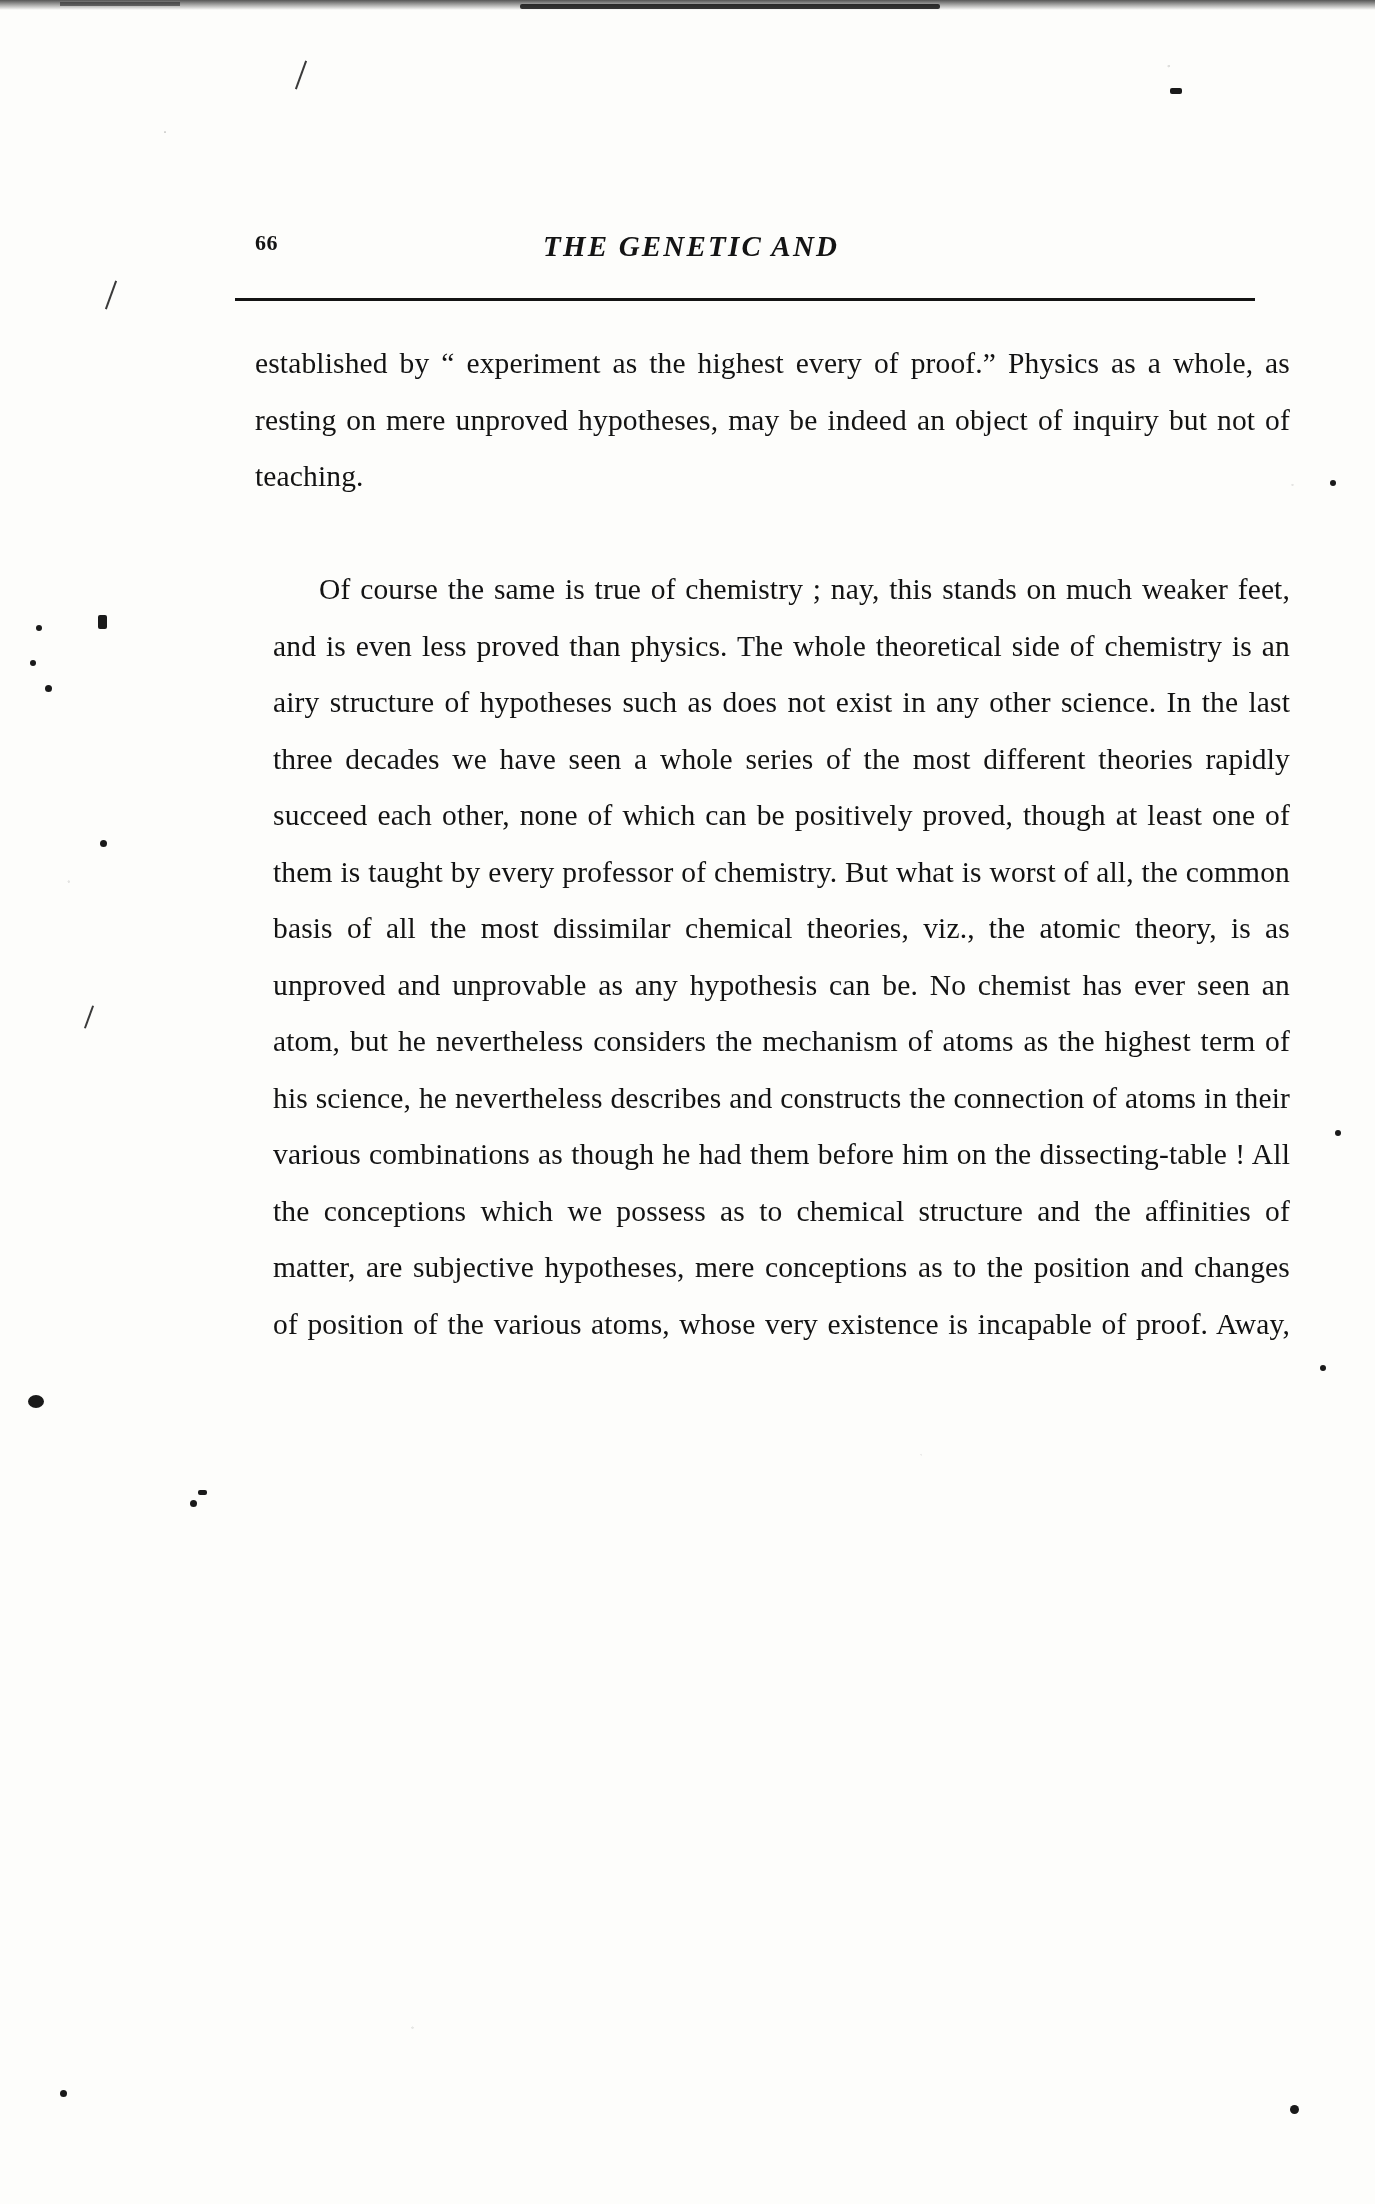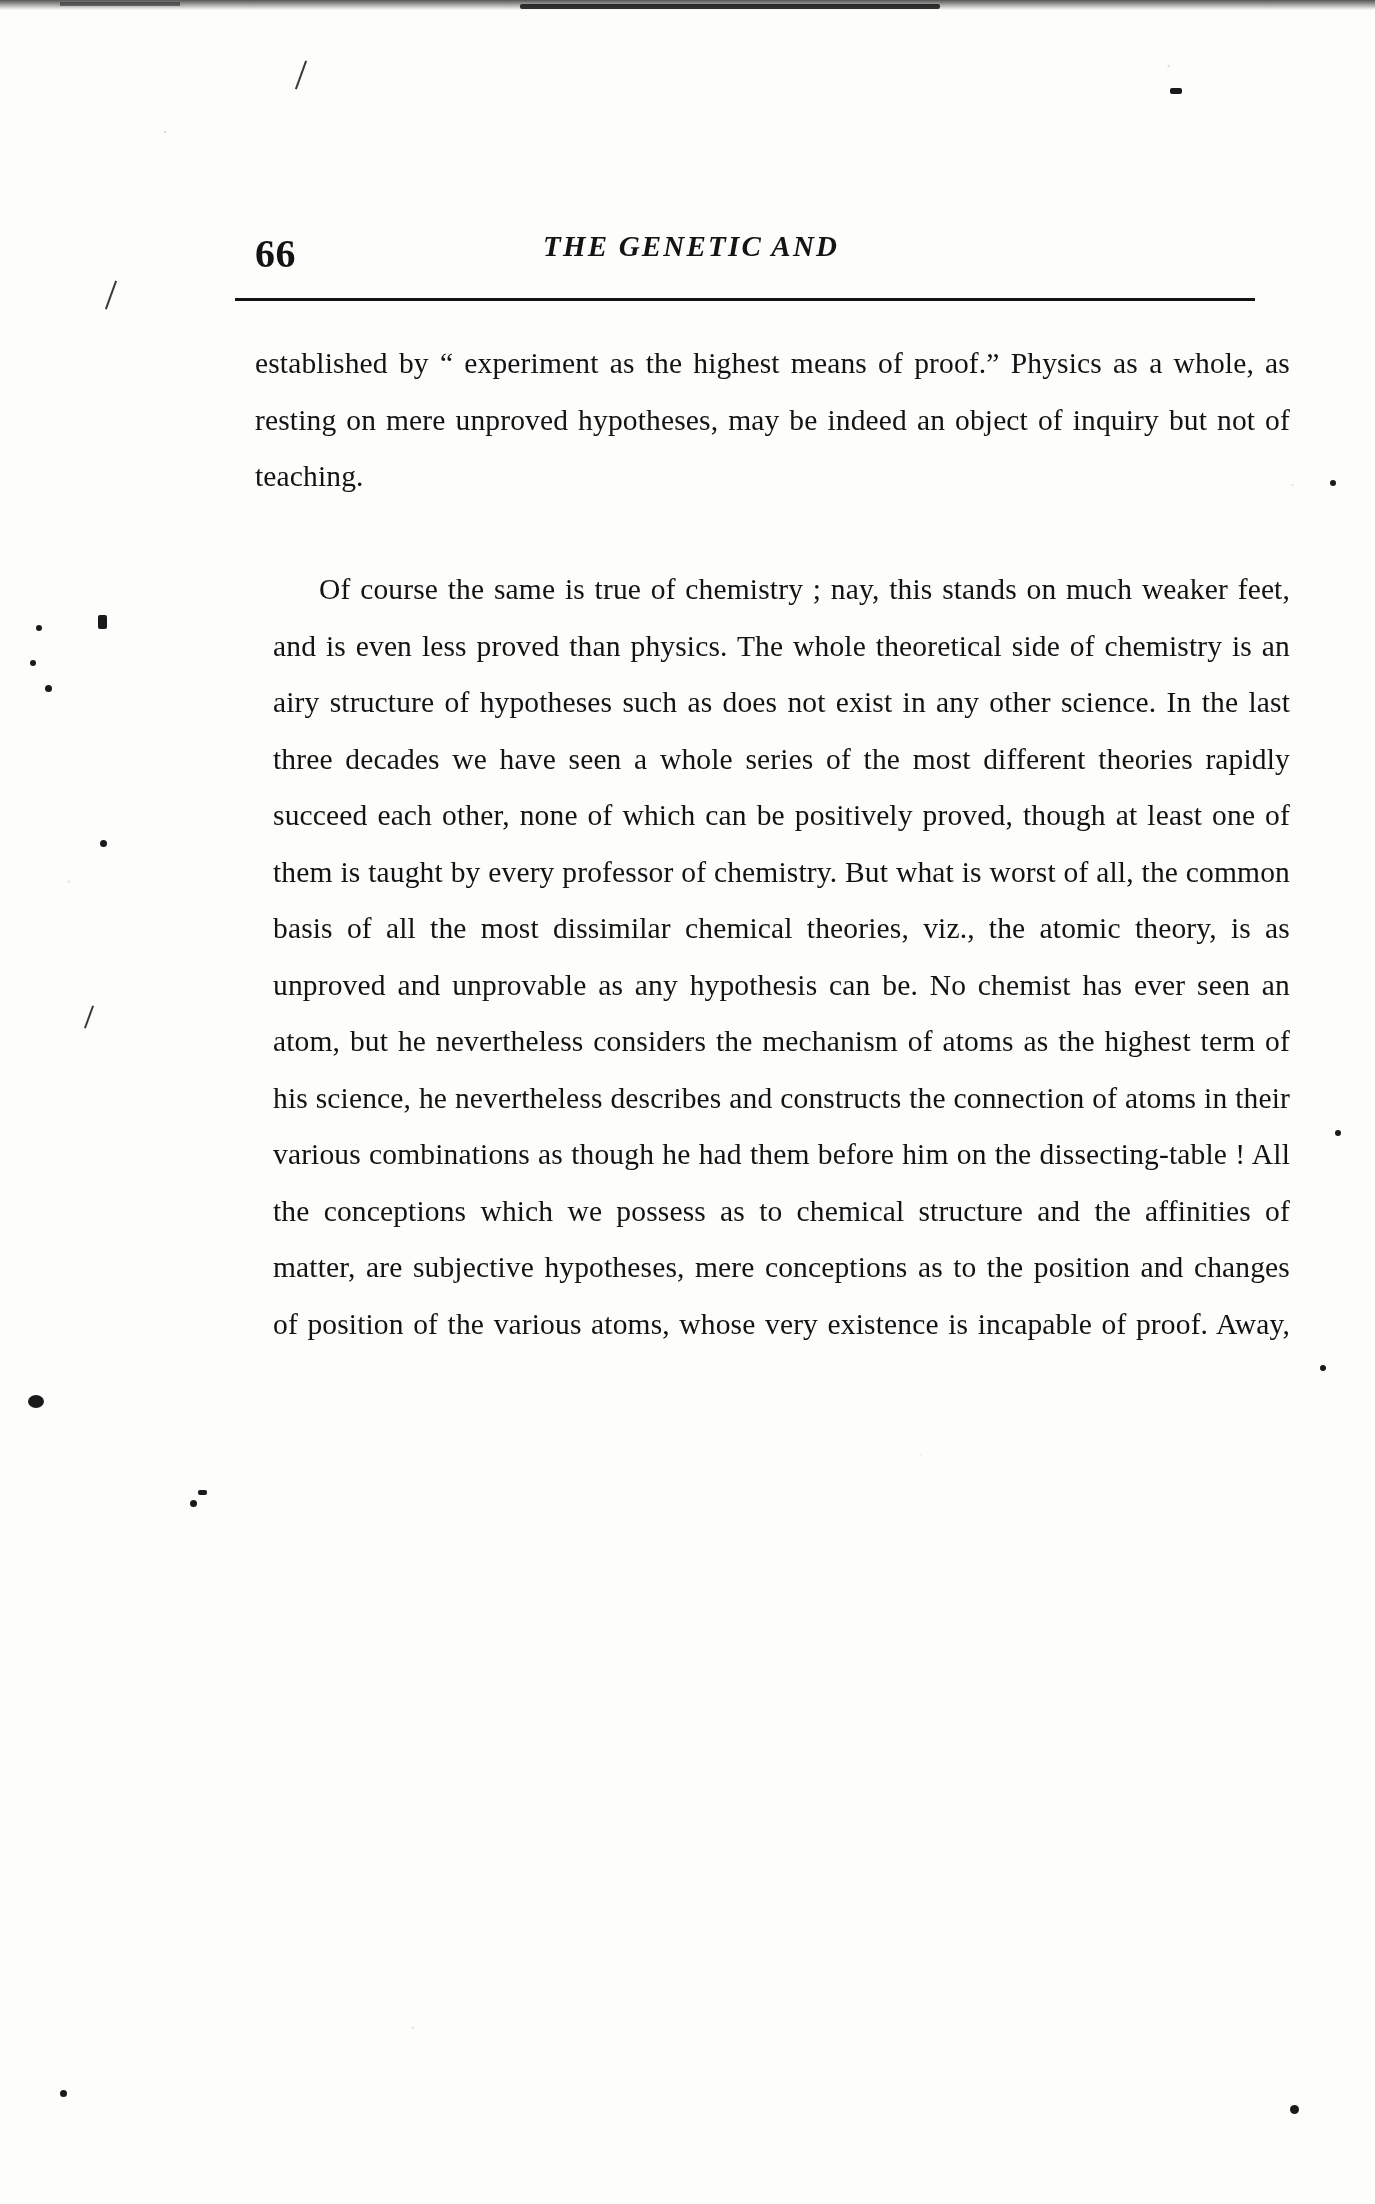--- a/index.html
+++ b/index.html
@@ -66,21 +66,21 @@
     width: 1035px;
   }
 
   .page-header {
     display: flex;
     align-items: baseline;
     height: 46px;
     position: relative;
   }
   .folio {
-    font-size: 40px;
+    font-size: 22px;
     font-weight: 700;
     font-family: "Liberation Serif", serif;
     letter-spacing: 0.5px;
     width: 120px;
   }
   .running-head {
     font-size: 29px;
     font-style: italic;
     font-weight: 700;
     letter-spacing: 2.2px;
@@ -190,18 +190,18 @@
   <div class="page-content">
 
     <div class="page-header">
       <span class="folio">66</span>
       <span class="running-head">THE GENETIC AND</span>
     </div>
 
     <div class="rule"></div>
 
     <div class="body-text">
-      <p>established by “ experiment as the highest means of proof.”   Physics as a whole, as resting on mere unproved hypotheses, may be indeed an object of inquiry but not of teaching.</p>
+      <p>established by “ experiment as the highest every of proof.”   Physics as a whole, as resting on mere unproved hypotheses, may be indeed an object of inquiry but not of teaching.</p>
       <p class="indent">Of course the same is true of chemistry ; nay, this stands on much weaker feet, and is even less proved than physics.   The whole theoretical side of chemistry is an airy structure of hypotheses such as does not exist in any other science.   In the last three decades we have seen a whole series of the most different theories rapidly succeed each other, none of which can be positively proved, though at least one of them is taught by every professor of chemistry.   But what is worst of all, the common basis of all the most dissimilar chemical theories, viz., the atomic theory, is as unproved and unprovable as any hypothesis can be.   No chemist has ever seen an atom, but he nevertheless considers the mechanism of atoms as the highest term of his science, he nevertheless describes and constructs the connection of atoms in their various combinations as though he had them before him on the dissecting-table !   All the conceptions which we possess as to chemical structure and the affinities of matter, are subjective hypotheses, mere conceptions as to the position and changes of position of the various atoms, whose very existence is incapable of proof.   Away,</p>
     </div>
 
   </div>
 </div>
 
 </body></html>

